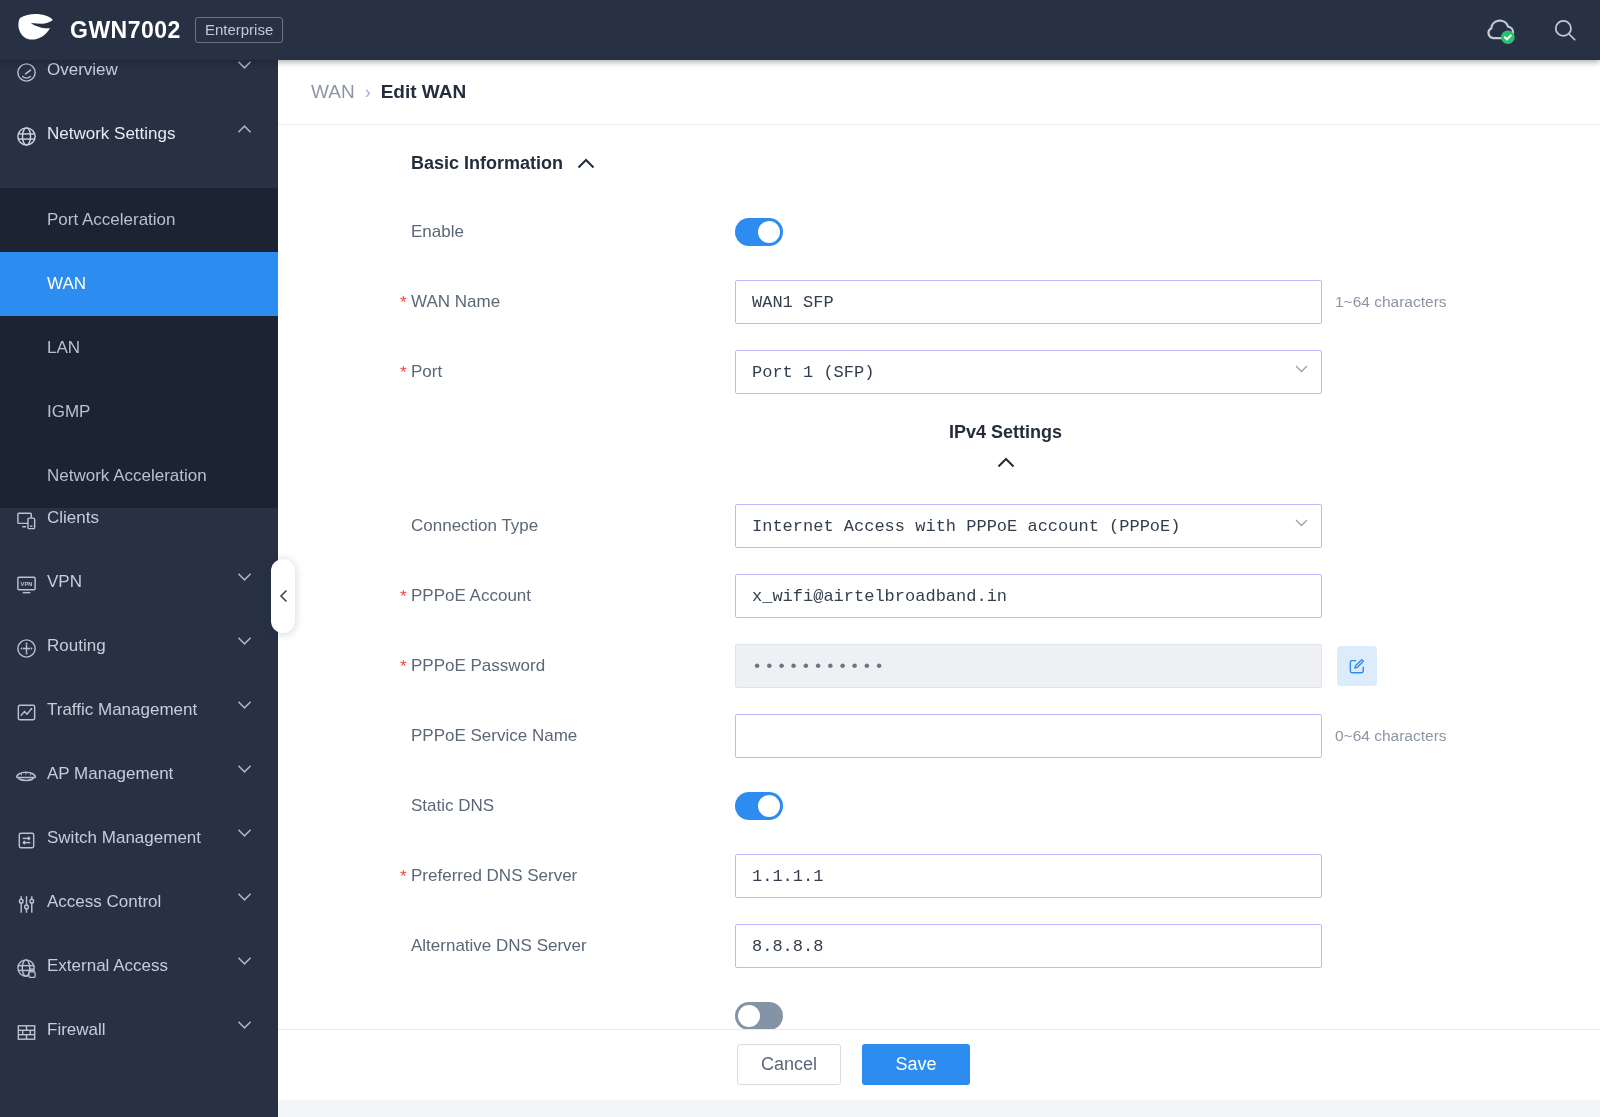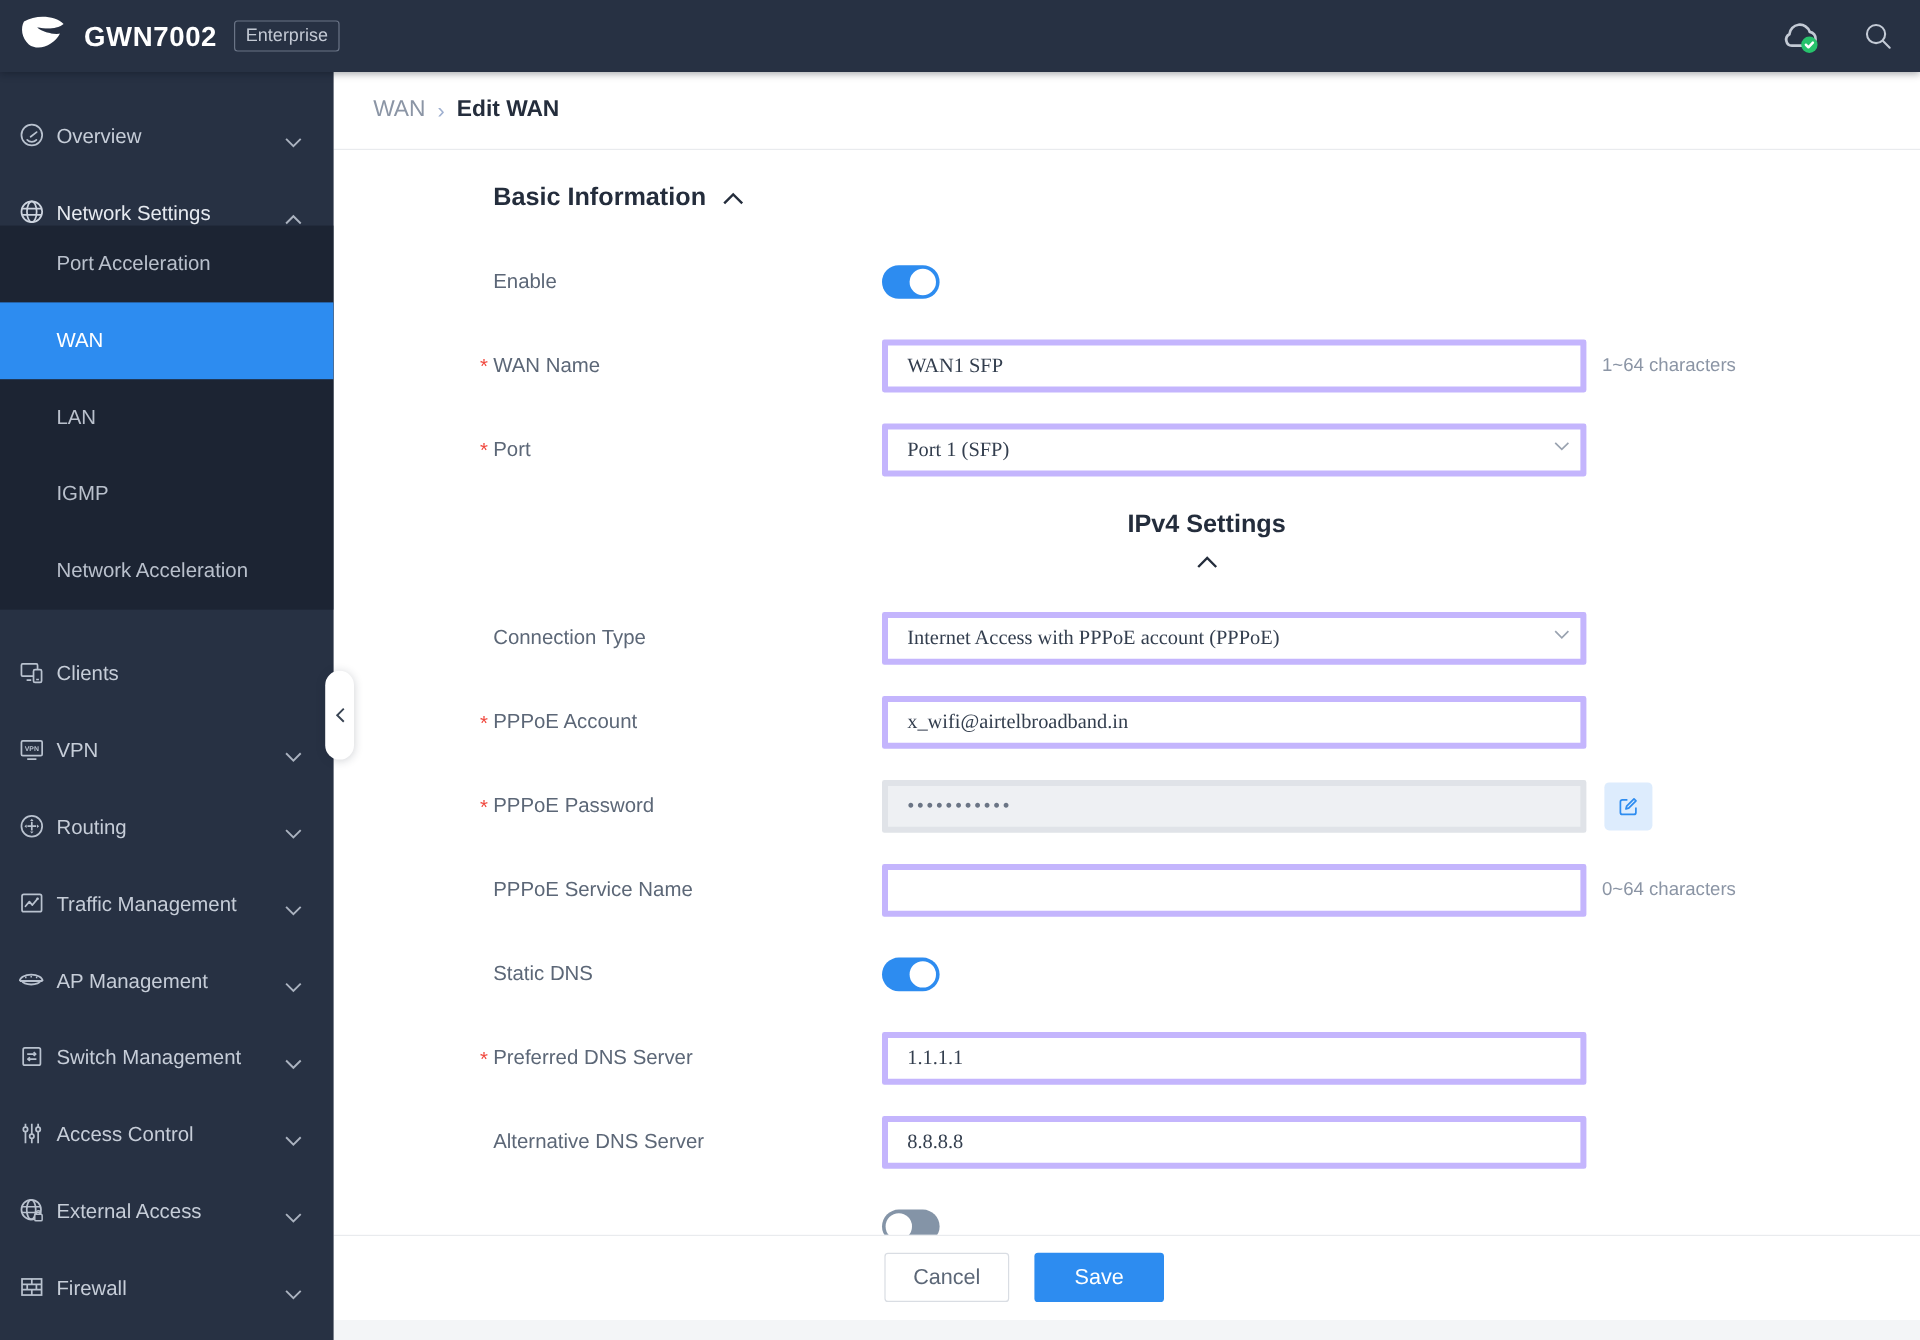--- a/index.html
+++ b/index.html
@@ -25,21 +25,21 @@
   }
   .header-right { margin-left:auto; display:flex; align-items:center; gap:30px; }
   .hicon { display:flex; align-items:center; cursor:pointer; }
 
   
   .sidebar {
     position:absolute; top:60px; left:0; width:278px; bottom:0;
     background:#273143; z-index:10; overflow:hidden;
   }
   .side-item {
-    height:64px; display:flex; align-items:flex-end; padding:0 26px 0 14px;
+    height:64px; display:flex; align-items:flex-start; padding:0 26px 0 14px;
     color:#c6cdd8; font-size:17px; cursor:pointer;
   }
   .side-item .sicon { width:24px; height:24px; margin-right:9px; display:flex; align-items:center; justify-content:center; }
   .side-item .chev { margin-left:auto; display:flex; }
   .submenu { background:#1c2433; }
   .side-sub {
     height:64px; display:flex; align-items:center; padding-left:47px;
     color:#b9c0cc; font-size:17px; cursor:pointer;
   }
   .side-sub.active { background:#2d8cf0; color:#ffffff; }
@@ -58,33 +58,33 @@
     height:65px; display:flex; align-items:center; padding-left:33px;
     border-bottom:1px solid #e9ebee; font-size:19px;
   }
   .crumb-parent { color:#8b95a5; cursor:pointer; }
   .crumb-sep { color:#9fb0d0; margin:0 10px; font-size:18px; }
   .crumb-current { color:#242d3c; font-weight:bold; }
 
   .form-area { padding:28px 0 0 133px; }
   .section-head {
     display:flex; align-items:center; gap:14px; margin-bottom:36px;
-    font-size:21px; font-weight:bold; color:#242d3c; cursor:pointer;
+    font-size:18px; font-weight:bold; color:#242d3c; cursor:pointer;
   }
   .section-head.ipv4 { margin-top:28px;flex-direction:column; }
   .frow { display:flex; align-items:center; margin-bottom:26px; min-height:44px; }
   .lbl {
     width:324px; flex:0 0 324px; font-size:17px; color:#5c6777; position:relative;
   }
   .req { position:absolute; left:-11px; top:1px; color:#f0483e; font-size:17px; }
   .ctrl { width:587px; flex:0 0 587px; position:relative; }
   .inp {
-    width:100%; height:44px; border:5px solid #c4b5fd; border-radius:2px;
+    width:100%; height:44px; border:1px solid #c4b5fd; border-radius:2px;
     padding:0 16px; font-size:17px; color:#333e4e; background:#ffffff;
-    font-family:Liberation Serif, serif; outline:none;
+    font-family:Liberation Mono, monospace; outline:none;
   }
   .inp.disabled { background:#eef0f3; border-color:#e0e3e8; color:#6b7585; letter-spacing:2px; }
   .sel-chev { position:absolute; right:14px; top:15px; pointer-events:none; }
   .hint { margin-left:13px; font-size:15.5px; color:#8b95a5; white-space:nowrap; }
 
   .toggle {
     width:48px; height:28px; border-radius:14px; background:#2d8cf0;
     position:relative; cursor:pointer; flex:0 0 48px;
   }
   .toggle .knob {

